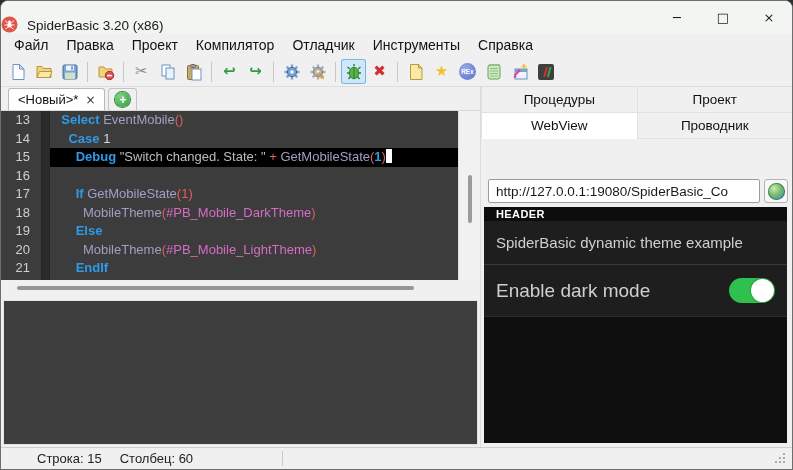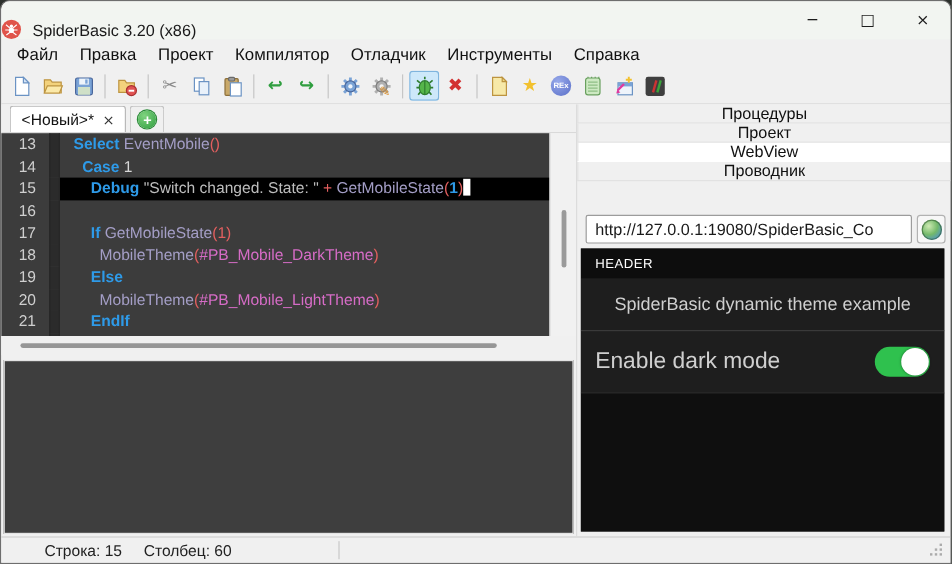--- a/index.html
+++ b/index.html
@@ -60,37 +60,37 @@
   .tk-cst { color:var(--cst); }
   .tk-pln { color:var(--pln); }
   .tk-bnum{ color:var(--bnum); font-weight:bold; }
   .cursorblock { display:inline-block; width:6px; height:14px; background:#ffffff; vertical-align:-2px; }
   .vscroll { width:22px; background:#f1f1f1; border-left:1px solid #e0e0e0; position:relative; }
   .vthumb { position:absolute; left:9px; top:64px; width:4px; height:48px; background:#9a9a9a; border-radius:2px; }
   .hscroll { height:16px; background:#f0f0f0; position:relative; }
   .hthumb { position:absolute; left:16px; top:6px; width:397px; height:4px; background:#969696; border-radius:2px; }
   .debugout { flex:1; margin:4px 2px 2px 2px; background:#3e3e3e; border:1px solid #e3e3e3; }
   
-  .rtabs { display:grid; grid-template-columns:1fr; height:52px; }
+  .rtabs { display:grid; grid-template-columns:1fr 1fr; height:52px; }
   .rtab { display:flex; align-items:center; justify-content:center; font-size:13.5px; color:#111;
           background:#f0f0f0; border:1px solid #e2e2e2; border-width:0 0 1px 1px; cursor:default; }
   .rtab.active { background:#ffffff; border-bottom-color:#fff; }
   .urlrow { height:32px; display:flex; align-items:center; gap:4px; padding:4px 4px 4px 7px;margin-top:36px; }
   .urlinput { flex:1; height:24px; border:1px solid #9c9c9c; border-radius:2px; background:#fff;
               font-family:"Liberation Sans", sans-serif; font-size:13.5px; color:#1a1a1a; padding:0 7px; outline:none; }
   .globebtn { width:24px; height:24px; border:1px solid #b2b2b2; border-radius:3px; background:#f7f7f7;
               display:flex; align-items:center; justify-content:center; padding:0; cursor:pointer; }
   .globe { width:17px; height:17px; border-radius:50%;
            background:radial-gradient(circle at 35% 32%, #cdeab2, #74b96a 45%, #4a8fd0 85%);
            box-shadow:inset 0 0 0 1px rgba(40,80,40,.55); }
   .webview { flex:1; margin:0 5px 4px 3px; background:var(--webview_bg); display:flex; flex-direction:column; overflow:hidden; }
-  .wvheader { height:25px; flex:none; background:var(--webview_header_bg); color:#ffffff;
-              font-size:11px; font-weight:normal; letter-spacing:.4px; display:flex; align-items:center; padding-left:12px; }
+  .wvheader { height:14px; flex:none; background:var(--webview_header_bg); color:#ffffff;
+              font-size:11px; font-weight:bold; letter-spacing:.4px; display:flex; align-items:center; padding-left:12px; }
   .wvsection { background:#1e1e1e; border-bottom:1px solid #2d2d2d; }
-  .wvtitle { padding:13px 12px; font-size:15px; color:#cfcfcf;text-align:center; }
+  .wvtitle { padding:13px 12px; font-size:15px; color:#cfcfcf; }
   .wvdivider { height:1px; background:#3a3a3a; }
   .wvrow { display:flex; align-items:center; justify-content:space-between; padding:13px 12px; }
   .wvlabel { font-size:19px; color:#cfcfcf; }
   .toggle { width:46px; height:25px; border-radius:13px; background:var(--toggle_green); position:relative; flex:none; cursor:pointer; }
   .knob { position:absolute; right:1px; top:1px; width:23px; height:23px; border-radius:50%;
           background:#ffffff; box-shadow:0 0 2px rgba(0,0,0,.5); }
   .wvrest { flex:1; background:#0f0f0f; }
   
   .statusbar { height:22px; background:#f0f0f0; border-top:1px solid #cfcfcf;
                display:flex; align-items:center; padding-left:36px; position:relative; }

